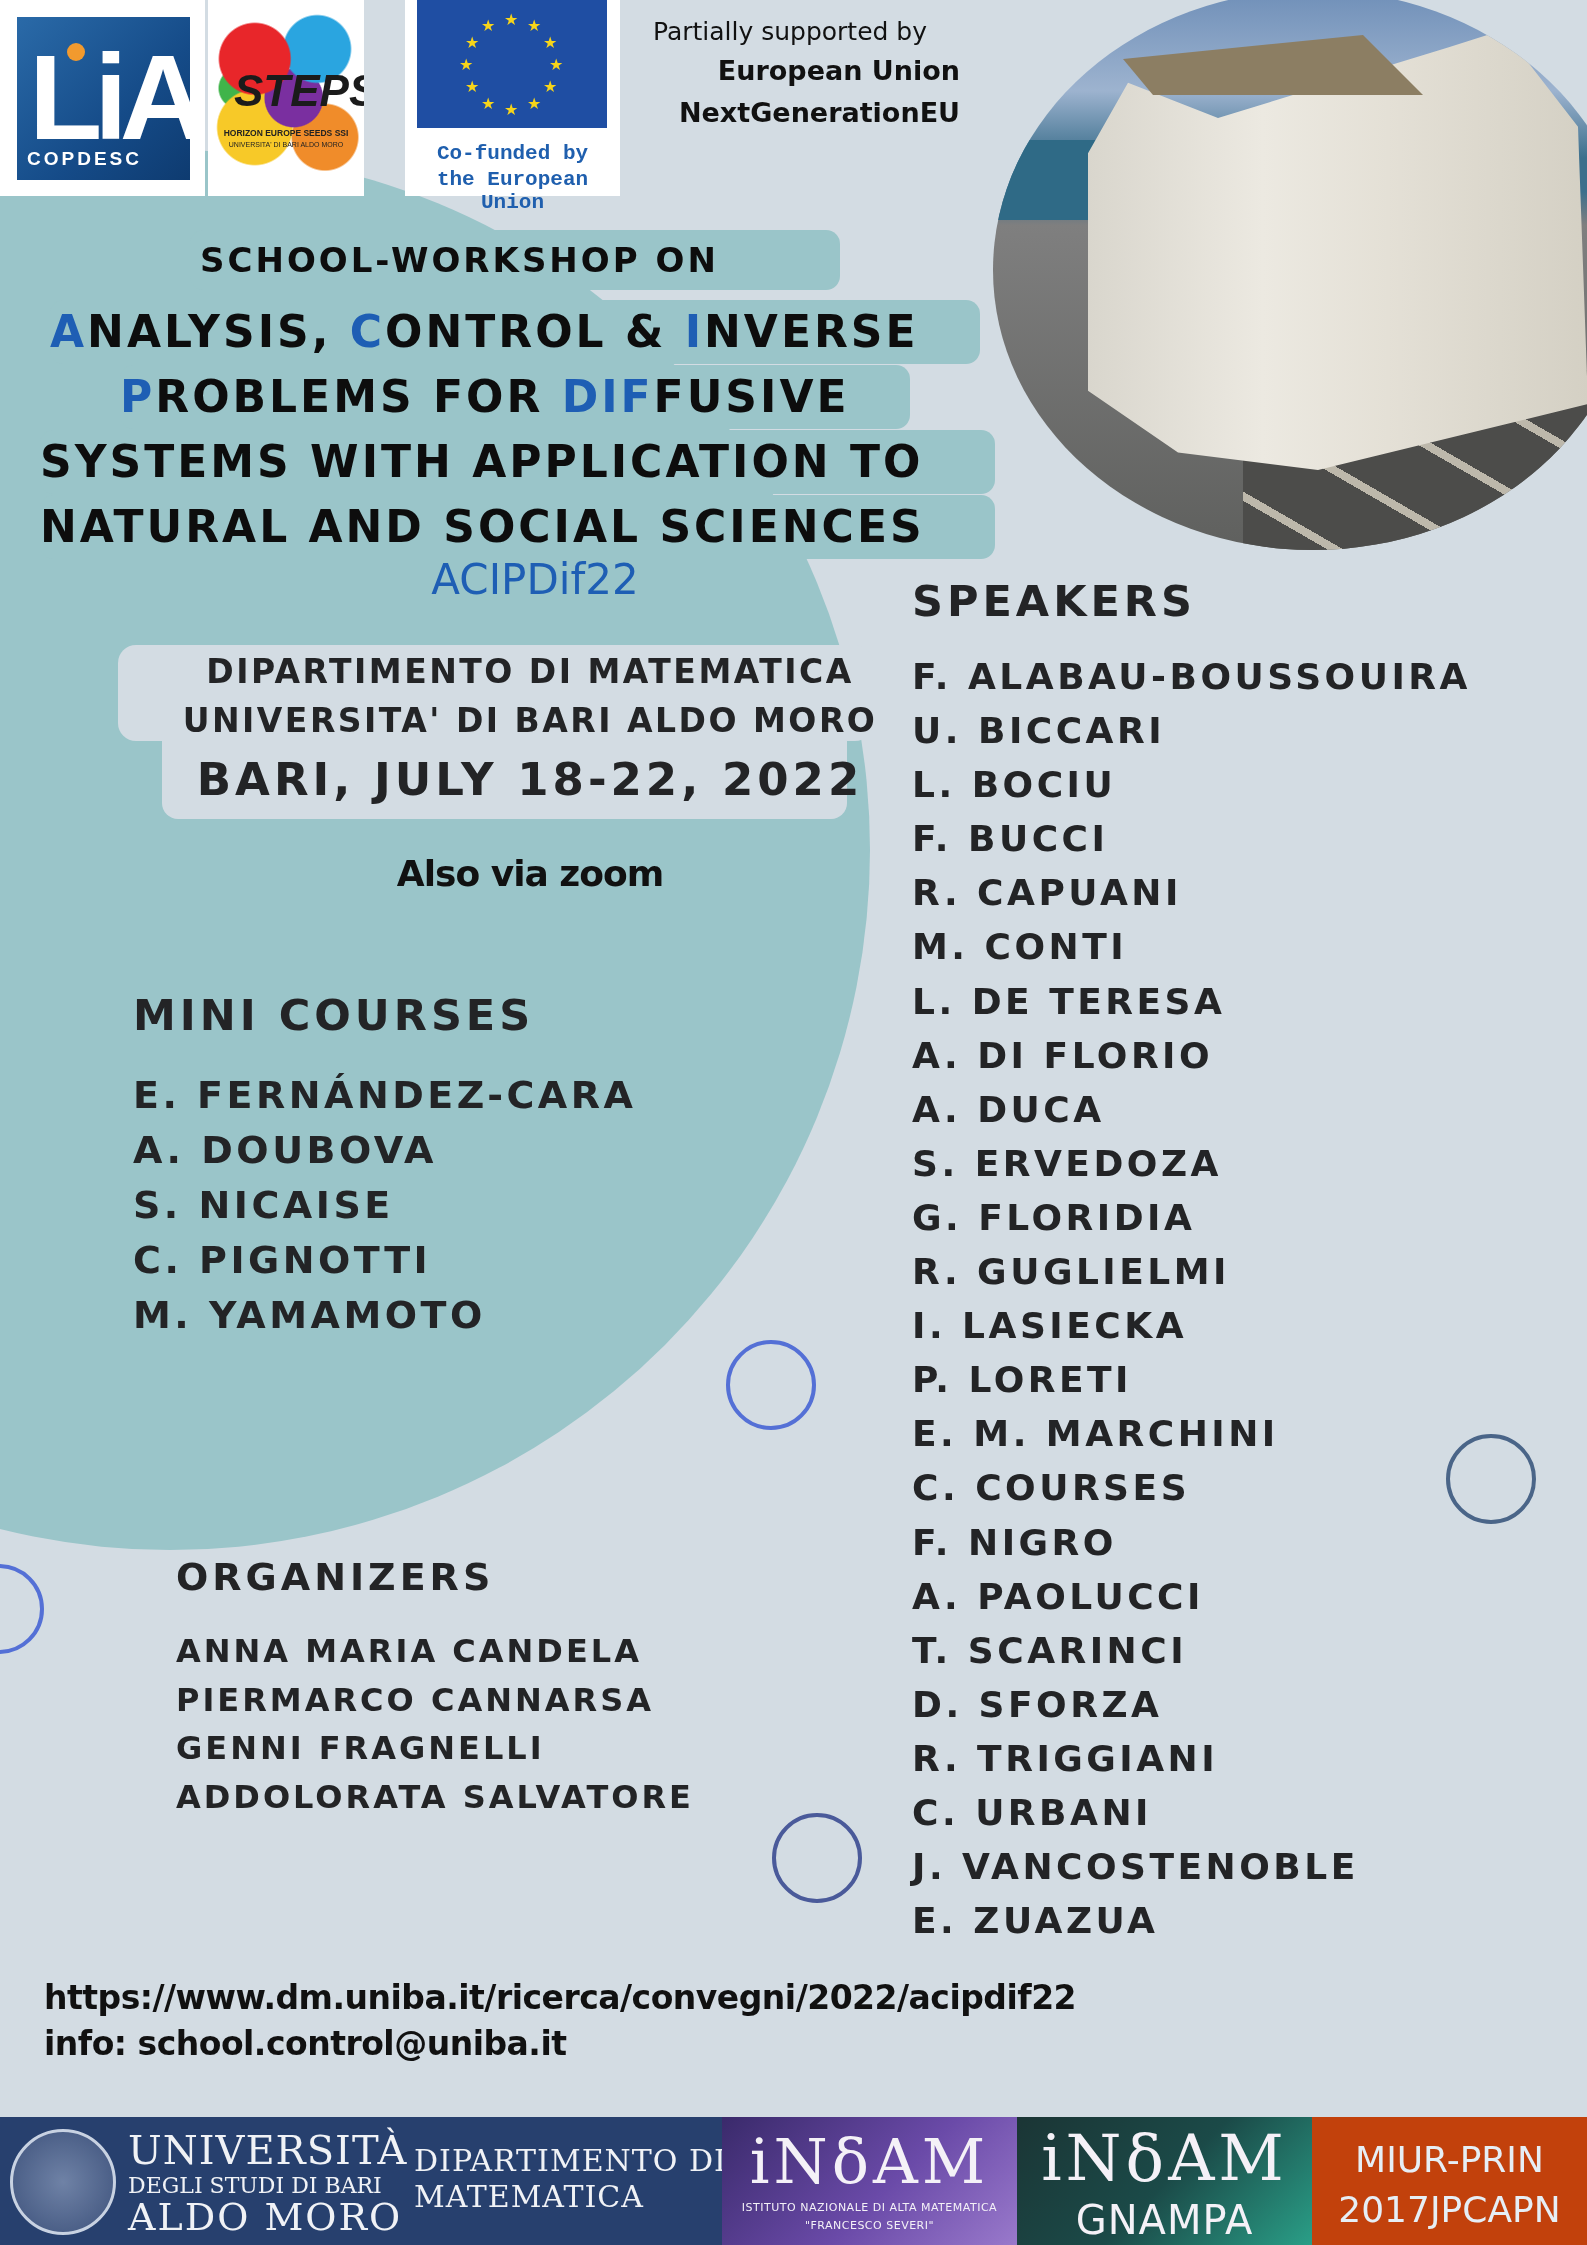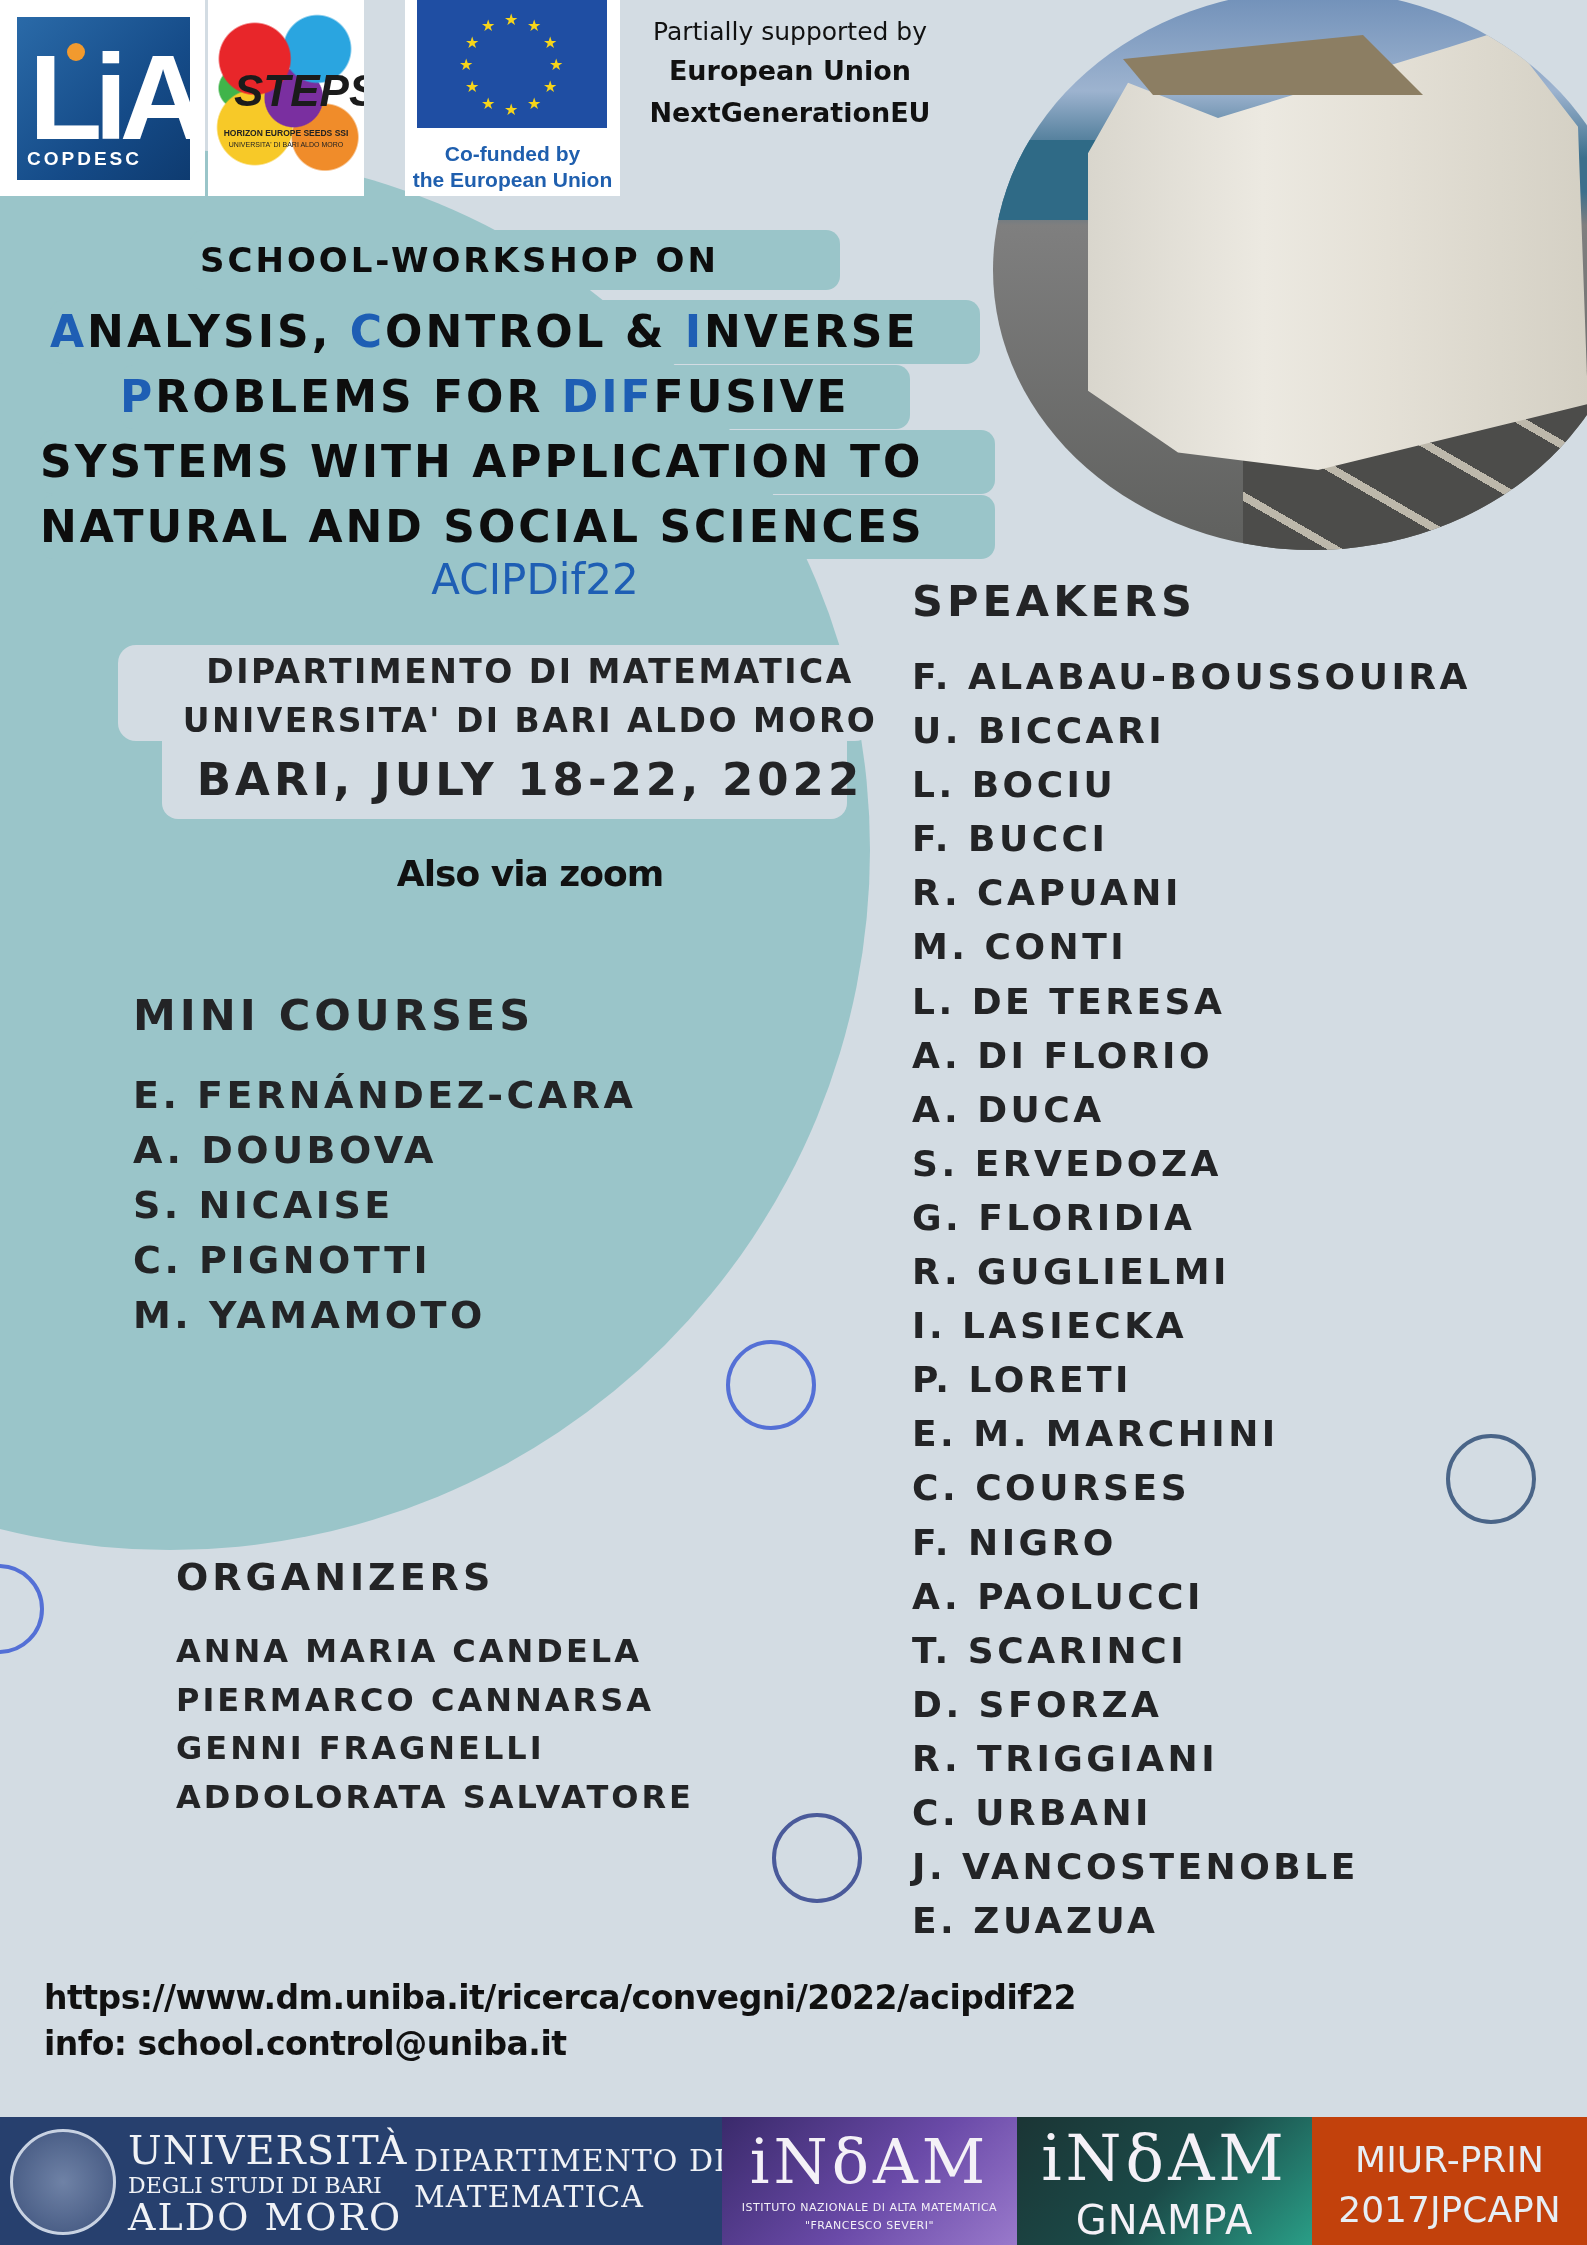--- a/index.html
+++ b/index.html
@@ -94,29 +94,29 @@
   }
   .logo-eu {
     left: 405px; width: 215px; background: #ffffff;
   }
   .logo-eu .flag {
     position: absolute; left: 12px; top: 0; width: 190px; height: 128px; background: #1f4ea3;
   }
   .logo-eu .star { position: absolute; color: #f7d51a; font-size: 16px; line-height: 1; }
   .logo-eu .cap {
     position: absolute; left: 0; width: 215px; text-align: center;
-    font-family: Liberation Sans, sans-serif; font-weight: bold; color: #1f5fae; font-size: 21px;
+    font-family: Liberation Mono, monospace; font-weight: bold; color: #1f5fae; font-size: 21px;
   }
 
   .support {
     position: absolute; left: 620px; top: 14px; width: 340px; text-align: center;
     font-family: "DejaVu Sans", sans-serif; color: #111;
   }
   .support .l1 { font-size: 25px; line-height: 36px; }
-  .support .l2, .support .l3 { font-size: 27px; font-weight: bold; line-height: 42px; }
+  .support .l2, .support .l3 { font-size: 27px; font-weight: bold; line-height: 42px; text-align: right; }
 
   
   .title-wrap { position: absolute; left: 0; top: 220px; width: 1000px; }
   .title-line {
     position: absolute; white-space: nowrap; font-family: "DejaVu Sans", sans-serif;
     font-weight: bold; color: #0d0d0d; text-align: left;
   }
   .hl { background: #9ac5c9; border-radius: 14px; }
   .blue { color: #1e5eb4; }
   .t0 { left: 190px; top: 10px; width: 650px; font-size: 34px; letter-spacing: 3px; line-height: 60px; padding: 0 10px; }

